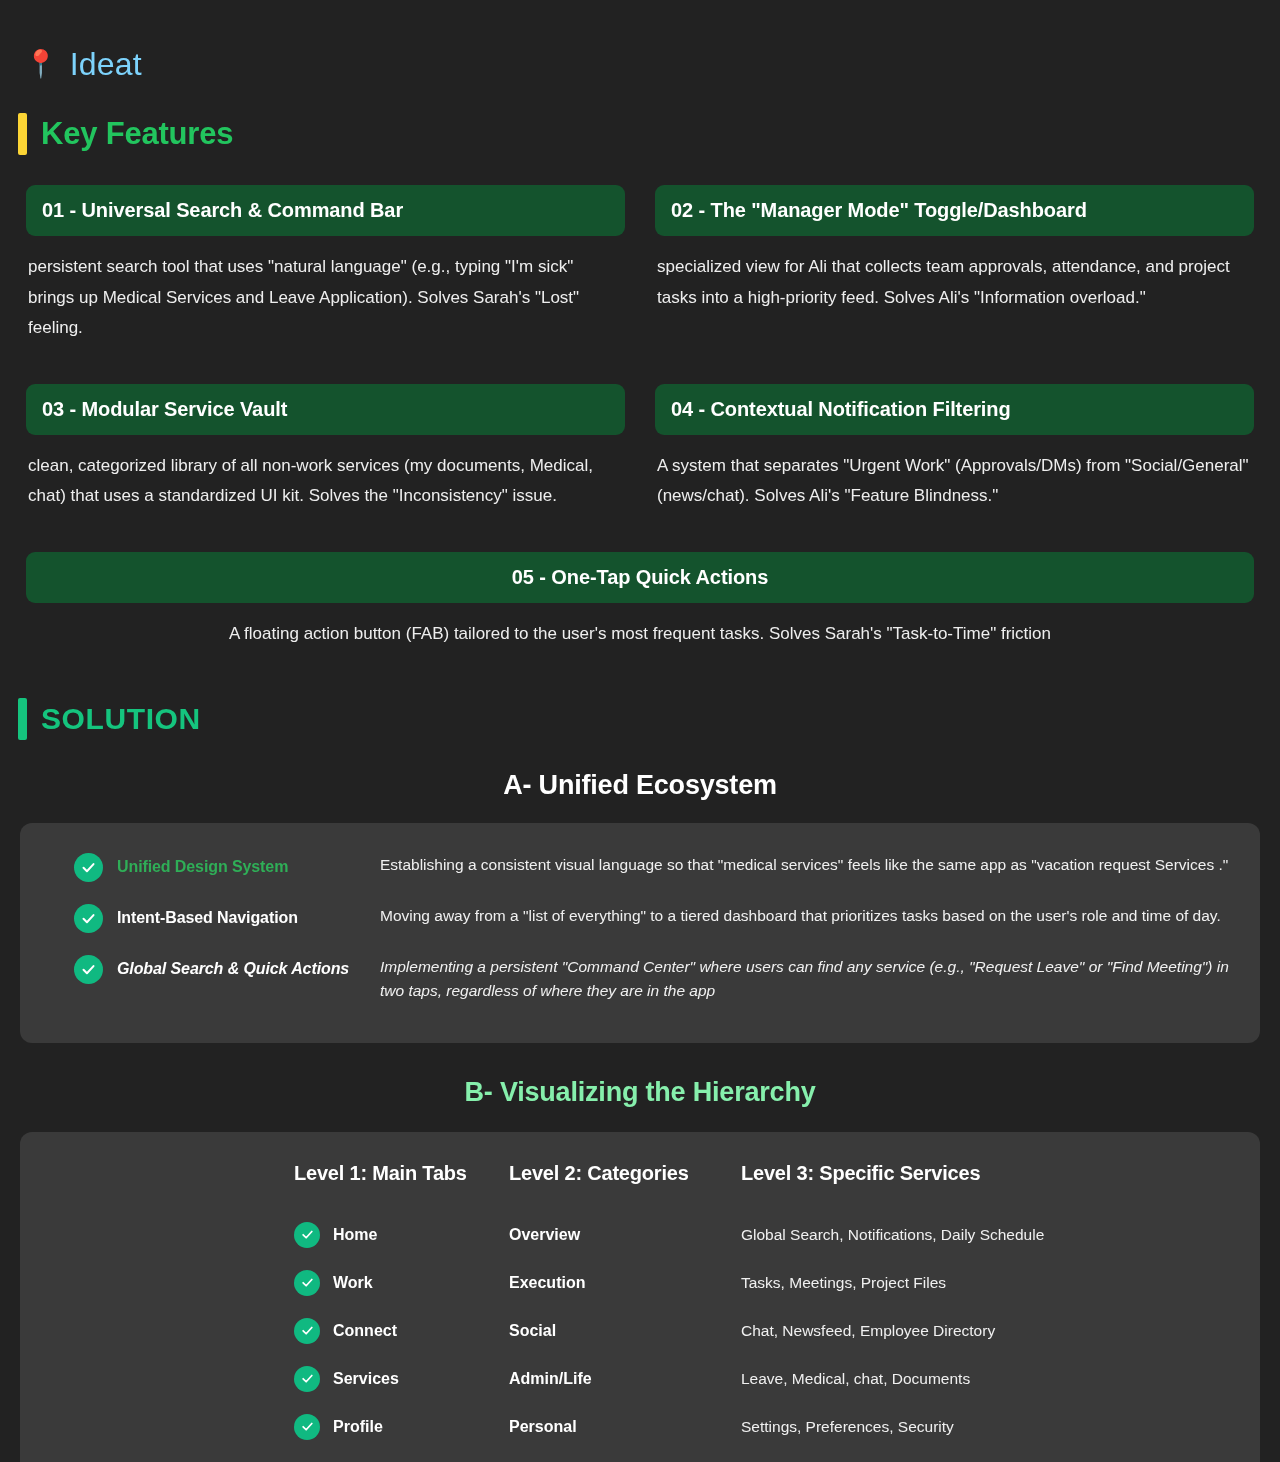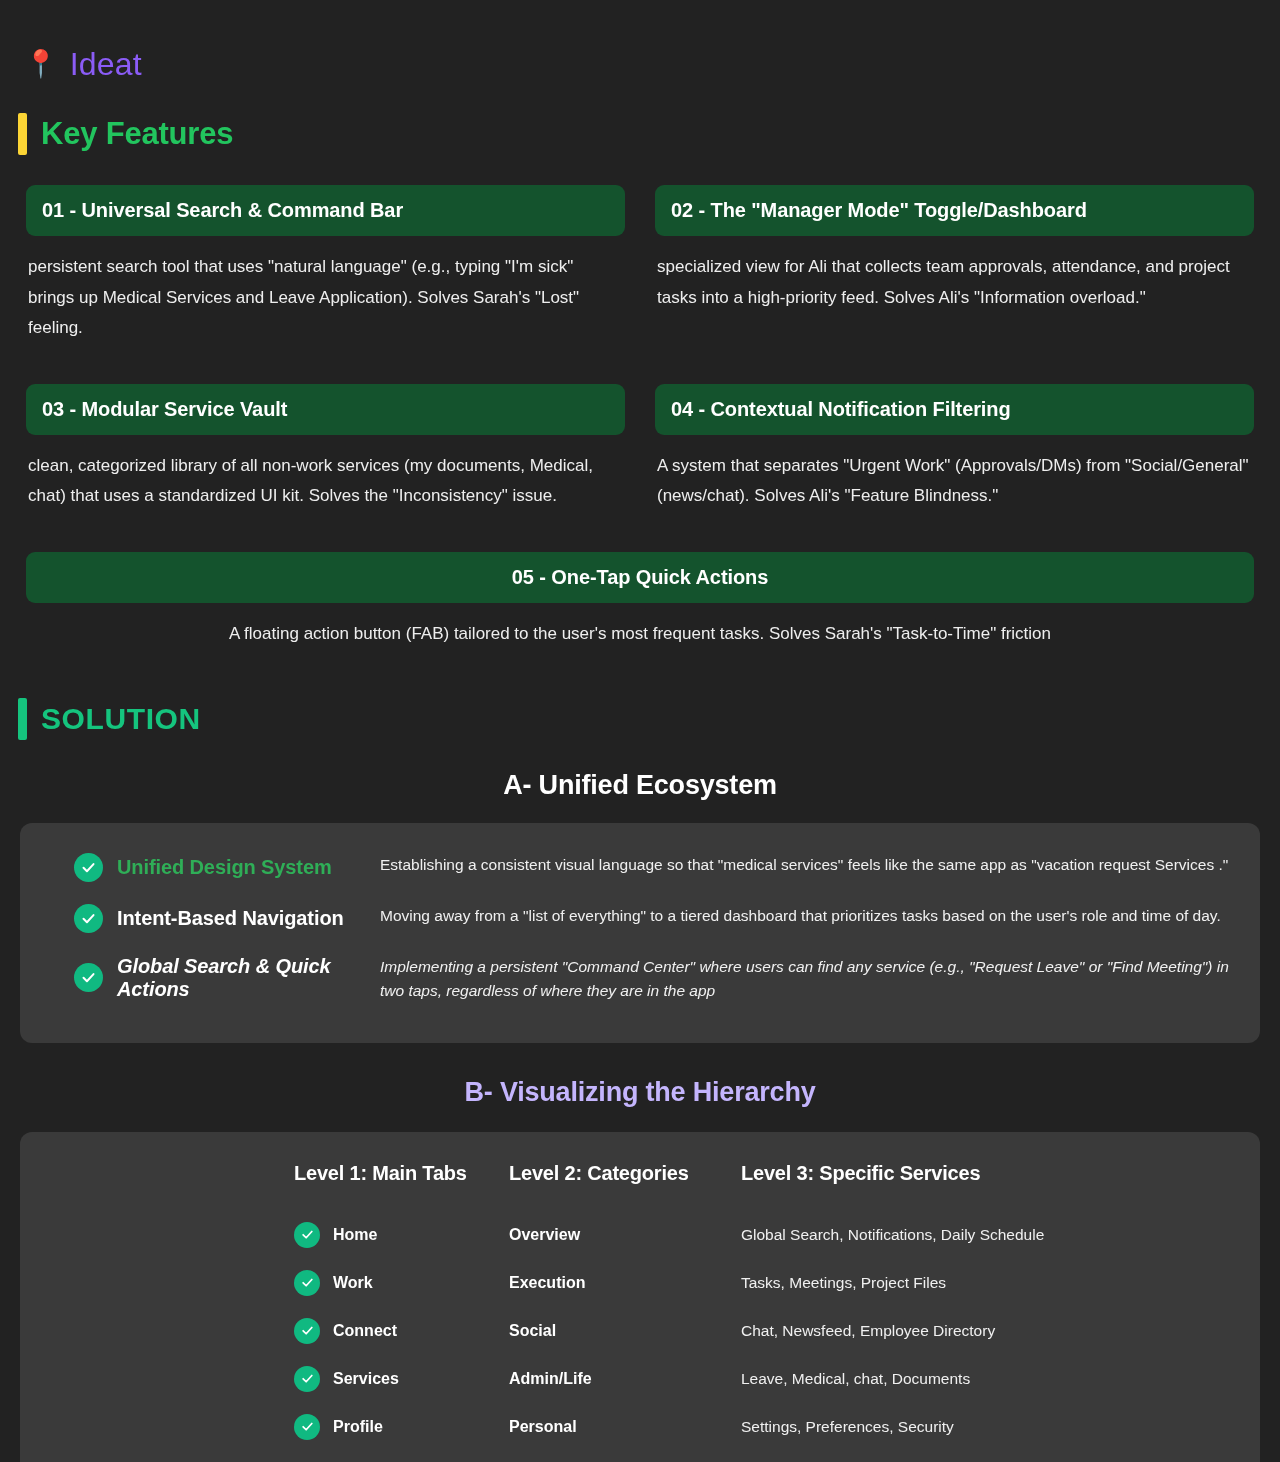--- a/index.html
+++ b/index.html
@@ -25,21 +25,21 @@
     display: flex;
     align-items: center;
     gap: 12px;
     padding-left: 6px;
     margin-bottom: 30px;
   }
   .brand-pin { font-size: 27px; line-height: 1; }
   .brand-name {
     font-size: 32px;
     font-weight: 400;
-    color: #8b5cf6;
+    color: #7dd3fc;
     letter-spacing: 0.2px;
   }
 
   
   .section-head {
     display: flex;
     align-items: center;
     gap: 14px;
     margin-bottom: 30px;
     padding-left: 0px;
@@ -100,21 +100,21 @@
 
   .sub-title {
     text-align: center;
     font-size: 27px;
     font-weight: 700;
     color: #ffffff;
     margin: 19px 0 22px 0;
     letter-spacing: -0.2px;
   }
   .sub-title.green {
-    color: #c4b5fd;
+    color: #86efac;
     font-size: 27px;
     margin: 34px 0 24px 0;
   }
 
   .panel {
     background: #3a3a3a;
     border-radius: 12px;
     padding: 26px 30px 30px 30px;
     margin: 0 2px;
   }
@@ -130,21 +130,21 @@
   .eco-row:last-child { margin-bottom: 10px; font-style: italic; }
 
   .eco-label {
     display: flex;
     align-items: center;
     gap: 14px;
     padding-left: 24px;
     padding-top: 4px;
   }
   .eco-label-text {
-    font-size: 20px;
+    font-size: 16px;
     font-weight: 700;
     color: #ffffff;
     letter-spacing: -0.1px;
   }
   .eco-label-text.green { color: #2fae57; }
 
   .eco-desc {
     font-size: 15.5px;
     line-height: 1.55;
     color: #f0f0f0;

